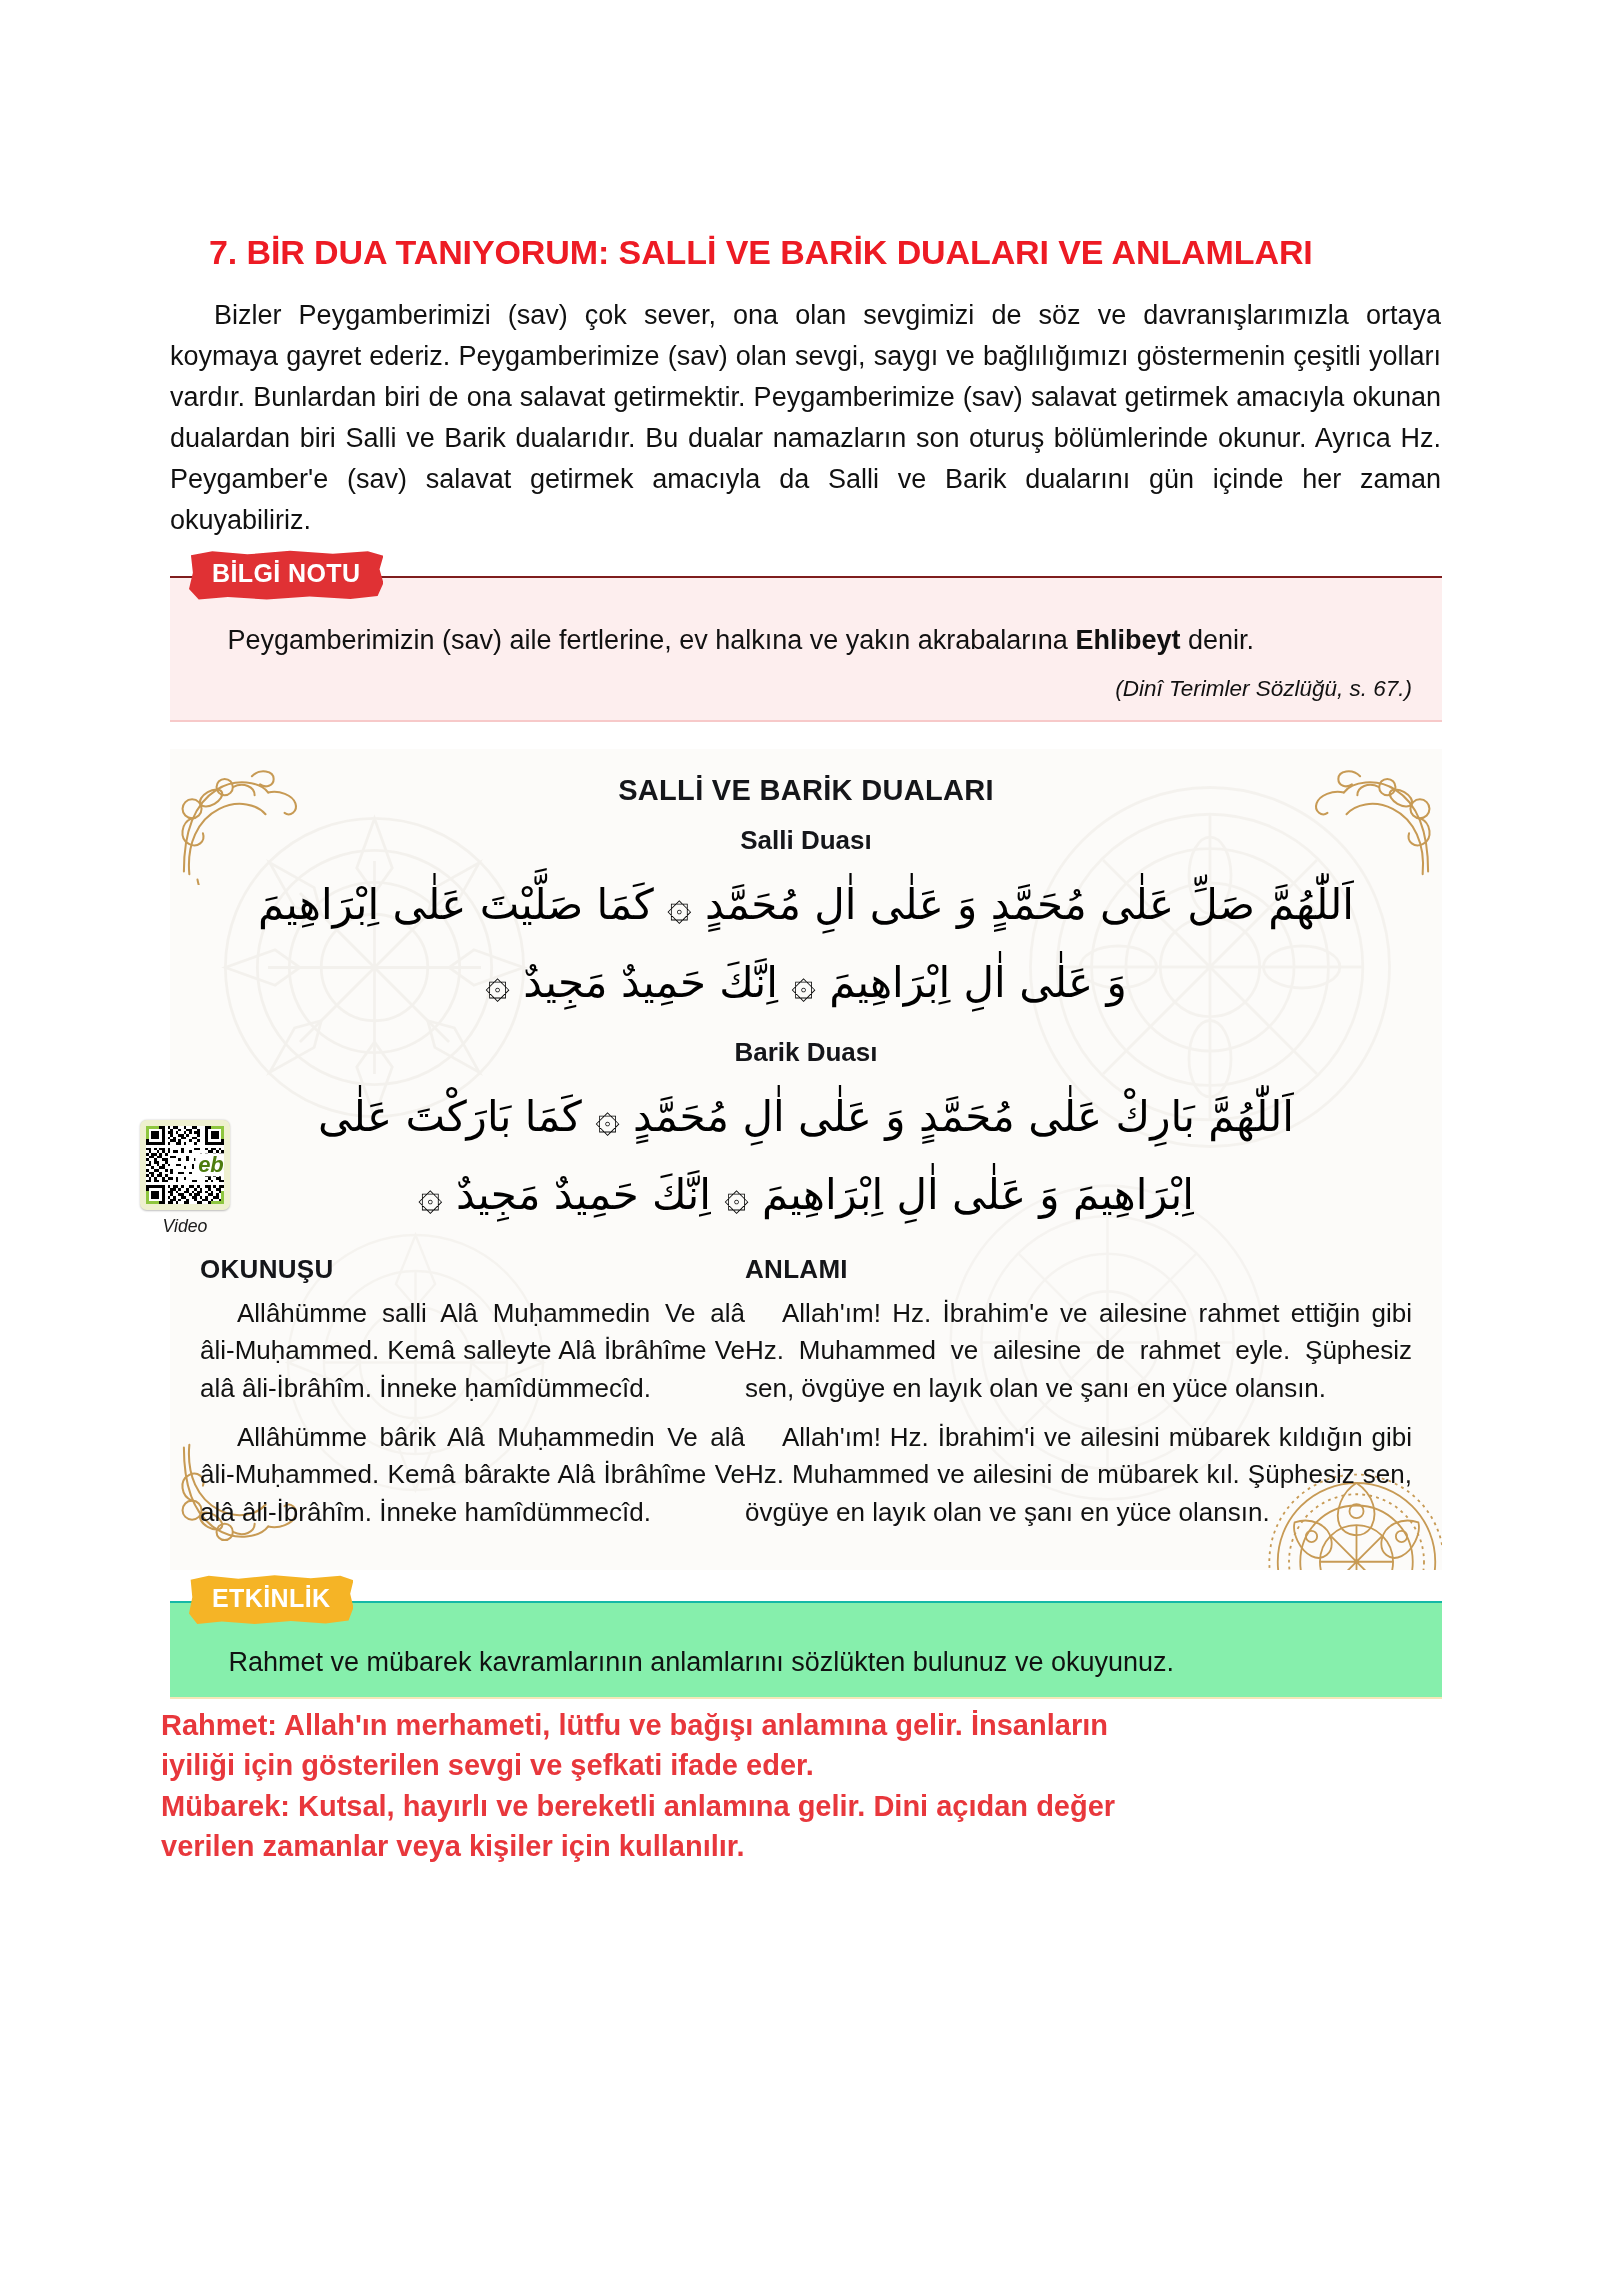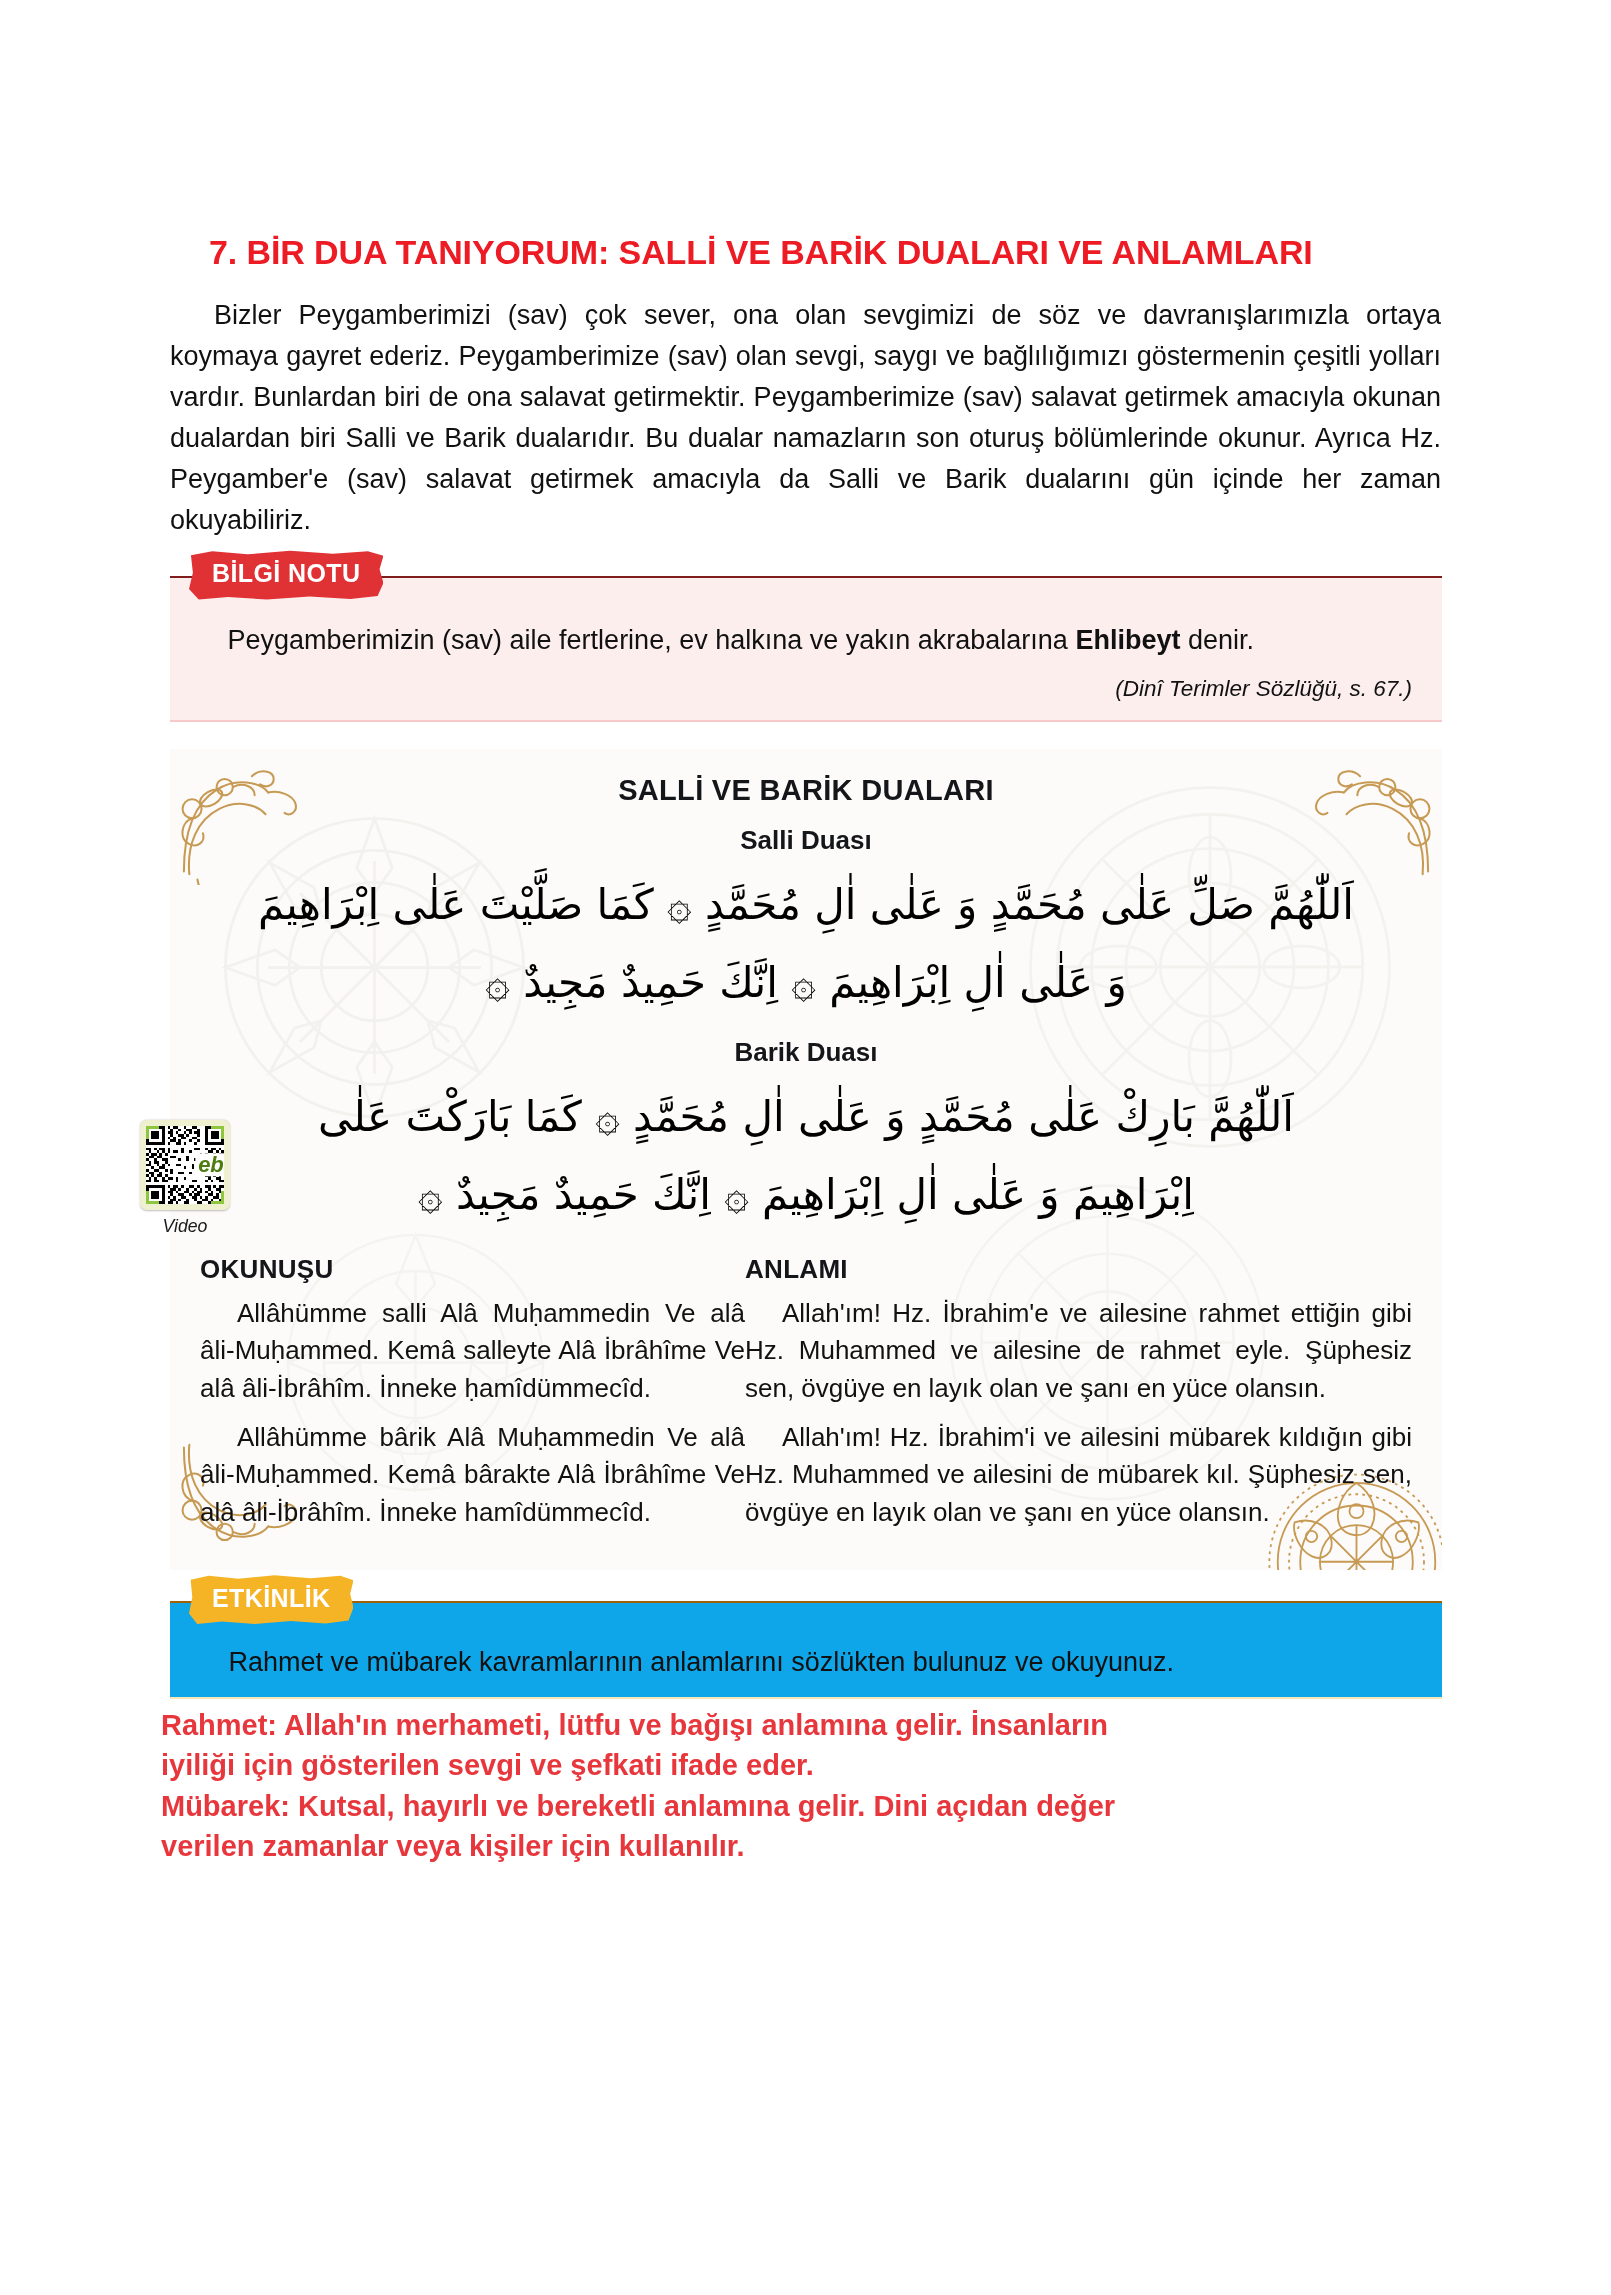--- a/index.html
+++ b/index.html
@@ -227,22 +227,22 @@
     margin-top: 5.5px;
   }
 
   
   .act-wrap {
     position: relative;
     margin: 31px 0 0 170px;
     width: 1272px;
   }
   .act-box {
-    background: #0ea5e9;
-    border-top: 2px solid #a16207;
+    background: #86efac;
+    border-top: 2px solid #14b8a6;
     border-bottom: 2px solid #f6e6b8;
     padding: 40px 24.5px 15px 24.5px;
     min-height: 82px;
   }
   .act-text {
     font-size: 27px;
     line-height: 1.45;
     color: #111111;
     text-indent: 34px;
   }

